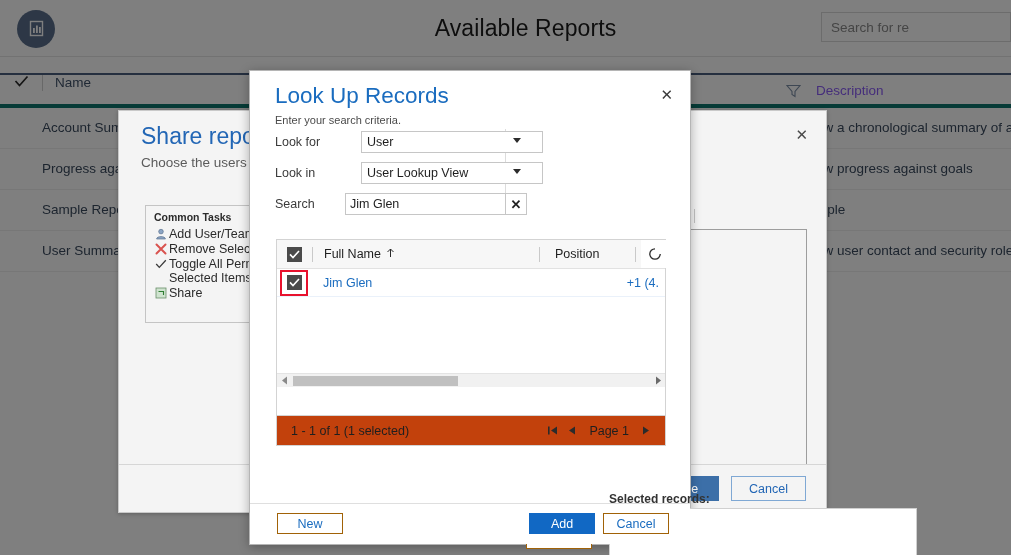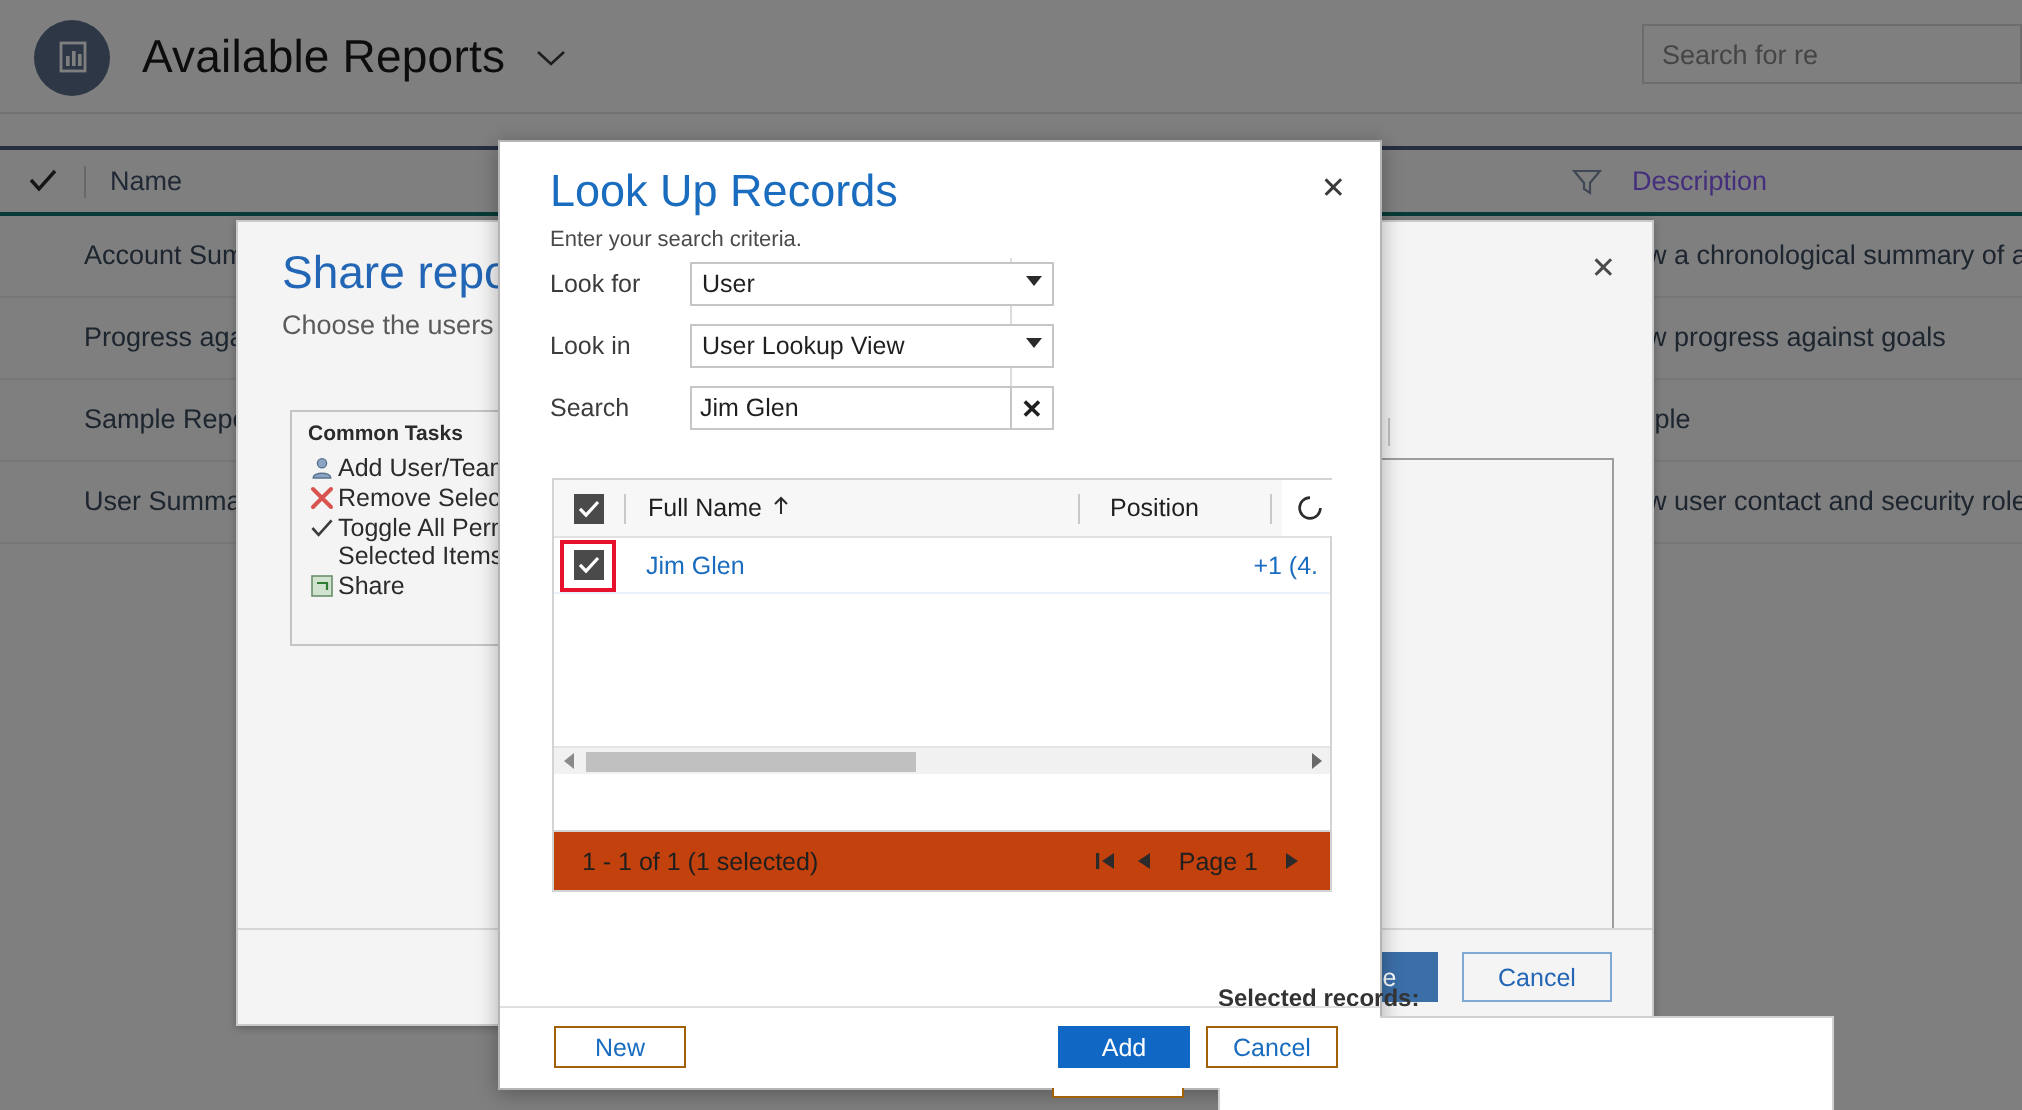--- a/index.html
+++ b/index.html
@@ -14,21 +14,21 @@
   #root { position: relative; width: 1011px; height: 555px; }
 
   
   .bg-app { position: absolute; inset: 0; background: #ffffff; }
   .bg-dim { position: absolute; inset: 0; background: rgba(0,0,0,0.50); z-index: 40; }
 
   .app-header {
     position: absolute; left: 0; top: 0; width: 1011px; height: 57px;
     background: #ffffff;
   }
-  .app-header-inner { display: flex; align-items: center; height: 57px; padding-left: 17px; }
+  .app-header-inner { display: flex; align-items: center; height: 57px; padding-left: 17px; justify-content: space-between; }
   .app-badge {
     width: 38px; height: 38px; border-radius: 50%;
     background: #5a6f8c; display: flex; align-items: center; justify-content: center;
     flex: none;
   }
   .app-badge svg { display: block; }
   .app-title {
     font-size: 23px; color: #1b1b1b; font-weight: 400;
     margin-left: 16px; white-space: nowrap; letter-spacing: .1px;
   }
@@ -40,22 +40,22 @@
     font-size: 13.5px; color: #8a8a8a; white-space: nowrap; overflow: hidden;
   }
   .app-header-rule {
     position: absolute; left: 0; top: 56px; width: 1011px; height: 1px; background: #e4e4e4;
   }
   .grid-topline {
     position: absolute; left: 0; top: 73px; width: 1011px; height: 2px; background: #4a5f7e;
   }
   .bg-grid { position: absolute; left: 0; top: 75px; width: 1011px; height: 480px; background: #fff; }
   .bg-grid-head {
-    position: relative; height: 33px; display: flex; align-items: center;
-    border-bottom: 2px solid #0f766e;
+    position: relative; height: 33px; display: flex; align-items: flex-start;
+    border-bottom: 4px solid #0f766e;
   }
   .bgh-check { width: 42px; display: flex; align-items: center; justify-content: center; color: #2b2b2b; }
   .bgh-sep { width: 1px; height: 16px; background: #d0d0d0; }
   .bgh-name { padding-left: 12px; font-size: 13.5px; color: #41536b; }
   .bgh-filter { position: absolute; left: 786px; top: 9px; color: #7d8fa6; }
   .bgh-desc { position: absolute; left: 816px; top: 8px; font-size: 13.5px; color: #8b5cf6; }
   .bg-row {
     position: relative; height: 41px; border-bottom: 1px solid #eeeeee;
     font-size: 13.5px; color: #3a4a5e;
   }
@@ -133,20 +133,21 @@
   }
   .criteria { position: absolute; left: 25px; top: 58px; width: 256px; }
   .crit-row { display: flex; align-items: center; height: 26px; margin-bottom: 5px; }
   .crit-label { width: 70px; flex: none; font-size: 12.5px; color: #3b3b3b; }
   .crit-ctl { position: relative; width: 182px; height: 22px; }
   select.crit-select {
     width: 100%; height: 22px; border: 1px solid #c6c6c6; background: #fff;
     font-family: "Liberation Sans", sans-serif; font-size: 12.5px; color: #1f1f1f;
     padding: 0 18px 0 5px; -webkit-appearance: none; appearance: none; border-radius: 0;
     line-height: 20px;
+    margin-left: 16px;
   }
   .crit-caret {
     position: absolute; right: 6px; top: 7px; width: 0; height: 0;
     border-left: 4px solid transparent; border-right: 4px solid transparent;
     border-top: 5px solid #2b2b2b; pointer-events: none;
   }
   .search-wrap { position: relative; width: 182px; height: 22px; display: flex; }
   input.search-input {
     flex: 1; height: 22px; border: 1px solid #c6c6c6; border-right: none; background: #fff;
     font-family: "Liberation Sans", sans-serif; font-size: 12.5px; color: #1f1f1f;

